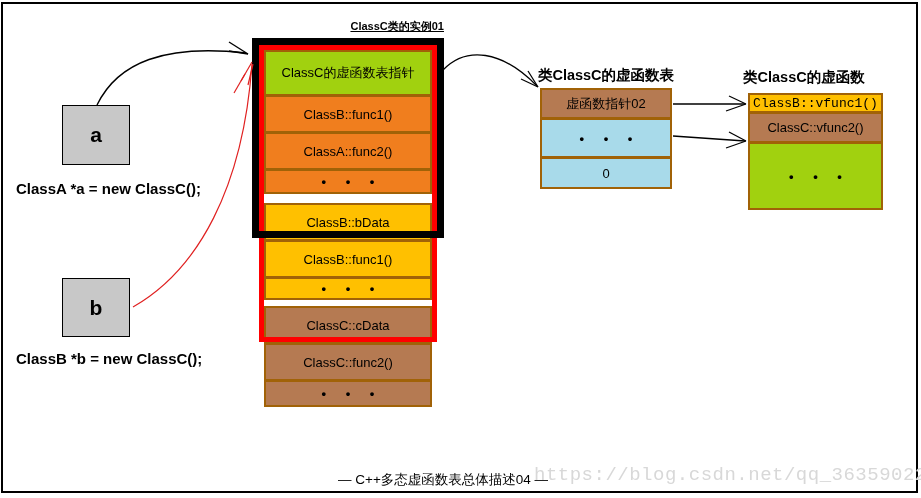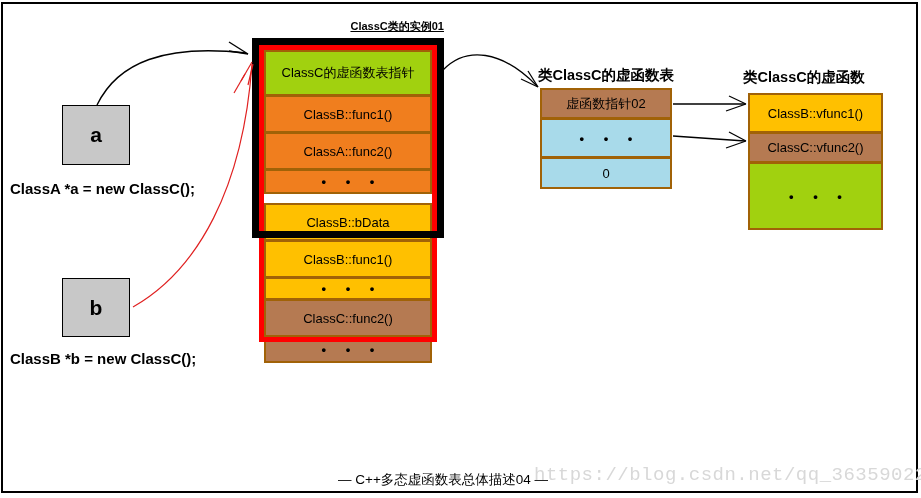--- a/index.html
+++ b/index.html
@@ -20,21 +20,21 @@
   
   .ptr-box {
     position: absolute; width: 68px; height: 60px;
     background: var(--gray-box); border: 1px solid #000;
     display: flex; align-items: center; justify-content: center;
     font-weight: bold; font-size: 21px;
   }
   #box-a { left: 62px; top: 105px; }
   #box-b { left: 62px; top: 278px; height: 59px; }
   .stmt {
-    position: absolute; left: 10px;
+    position: absolute; left: 16px;
     font-weight: bold; font-size: 15px; white-space: nowrap;
   }
   #stmt-a { top: 180px; }
   #stmt-b { top: 350px; }
 
   
   .instance-title {
     position: absolute; left: 252px; top: 19px; width: 192px;
     text-align: right; font-weight: bold; font-size: 11px;
     text-decoration: underline; white-space: nowrap;
@@ -73,21 +73,21 @@
   }
   .vtable { position: absolute; left: 540px; top: 88px; width: 132px; }
   .h32 { height: 32px; } .h31 { height: 31px; } .h40 { height: 40px; }
 
   
   .vfuncs-title {
     position: absolute; left: 743px; top: 68px; width: 144px;
     text-align: left; font-weight: bold; font-size: 14.5px; white-space: nowrap;
   }
   .vfuncs { position: absolute; left: 748px; top: 93px; width: 135px; }
-  .h30 { height: 40px; } .h68 { height: 68px; }
+  .h30 { height: 20px; font-family: Liberation Mono, monospace; } .h68 { height: 68px; }
 
   
   .arrows {
     position: absolute; left: 0; top: 0; width: 921px; height: 498px;
     z-index: 4; pointer-events: none;
   }
 
   
   .caption {
     position: absolute; left: 338px; top: 471px;
@@ -122,20 +122,21 @@
   <div class="frame-black"></div>
 
   <div class="instance-cells">
     <div class="cell c-green h46">ClassC的虚函数表指针</div>
     <div class="cell c-orange h38">ClassB::func1()</div>
     <div class="cell c-orange h38">ClassA::func2()</div>
     <div class="cell c-orange h25 dots">• • •</div>
     <div class="cell c-yellow h38 gap9">ClassB::bData</div>
     <div class="cell c-yellow h38">ClassB::func1()</div>
     <div class="cell c-yellow h23 dots">• • •</div>
+    <div class="cell c-brown h38 gap6">ClassC::cData</div>
     <div class="cell c-brown h38">ClassC::func2()</div>
     <div class="cell c-brown h27 dots">• • •</div>
   </div>
 
   <div class="vtable-title">类ClassC的虚函数表</div>
   <div class="vtable">
     <div class="cell c-brown h31">虚函数指针02</div>
     <div class="cell c-blue h40 dots">• • •</div>
     <div class="cell c-blue h32">0</div>
   </div>

